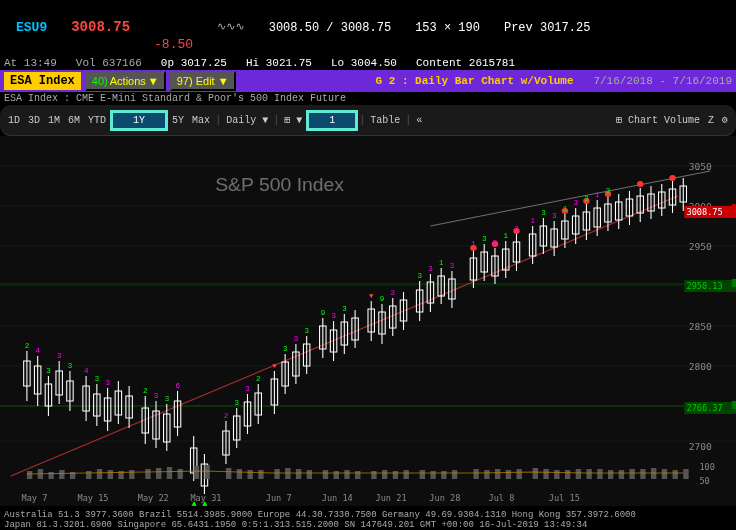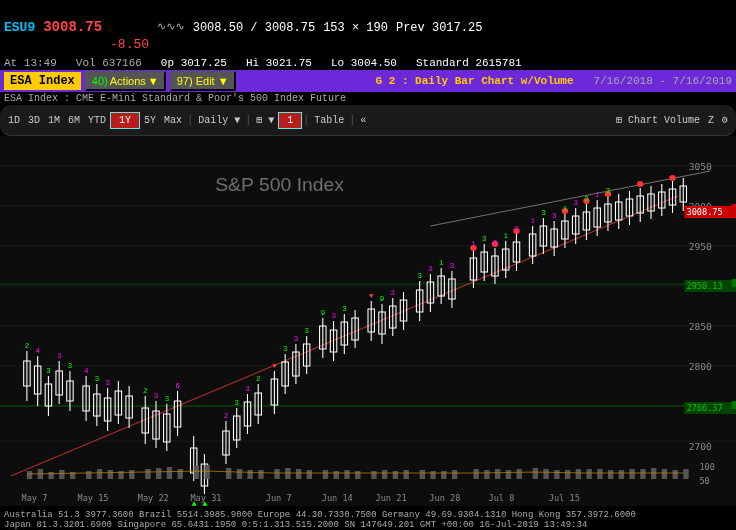--- a/index.html
+++ b/index.html
@@ -7,24 +7,24 @@
       width: 736px;
       height: 530px;
       background: #000;
       font-family: 'Courier New', monospace;
       overflow: hidden;
       color: #fff;
     }
 
     #top-bar {
       background: #000;
-      padding: 2px 4px;
+      padding: 2px 16px;
       display: flex;
       align-items: center;
-      gap: 8px;
+      gap: 24px;
       font-size: 12px;
       line-height: 1.4;
     }
 
     .symbol {
       color: #00bfff;
       font-weight: bold;
       font-size: 13px;
     }
     .price-main {
@@ -140,25 +140,25 @@
       font-size: 10px;
       padding: 2px 4px;
       cursor: pointer;
       background: transparent;
       border: none;
       font-family: 'Courier New', monospace;
     }
     .tb-sep { color: #555; font-size: 10px; padding: 0 1px; }
     .tb-btn-active {
       color: #fff;
-      background: #b91c1c;
+      background: #0c4a6e;
       font-size: 10px;
-      padding: 2px 8px;
+      padding: 2px 20px;
       cursor: pointer;
-      border: 1px solid #5eead4;
+      border: 3px solid #5eead4;
       font-family: 'Courier New', monospace;
     }
     .tb-spacer { flex: 1; }
 
     #chart-area {
       position: relative;
       background: #0d0d0d;
       width: 736px;
       height: 370px;
       overflow: hidden;
@@ -208,21 +208,21 @@
   <span class="open-price">
     <span>0p</span>&nbsp;<span>3017.25</span>
   </span>
   <span class="hi-lo">
     <span>Hi</span>&nbsp;<span>3021.75</span>
   </span>
   <span class="hi-lo">
     <span>Lo</span>&nbsp;<span>3004.50</span>
   </span>
   <span class="open-int">
-    <span>Standard</span>&nbsp;<span>2615781</span>
+    <span>Content</span>&nbsp;<span>2615781</span>
   </span>
 </div>
 
 <div id="index-bar">
   <span class="index-label">ESA Index</span>
   <button class="actions-btn">
     <span class="actions-count">
       <span>40</span>)
     </span>
     <span>Actions</span>

